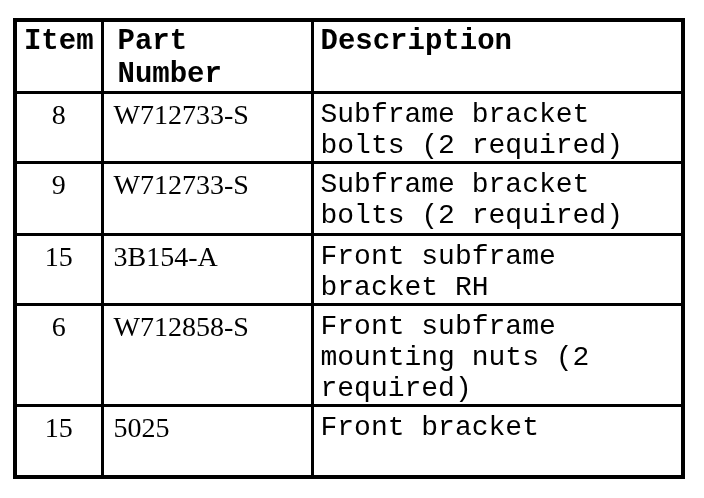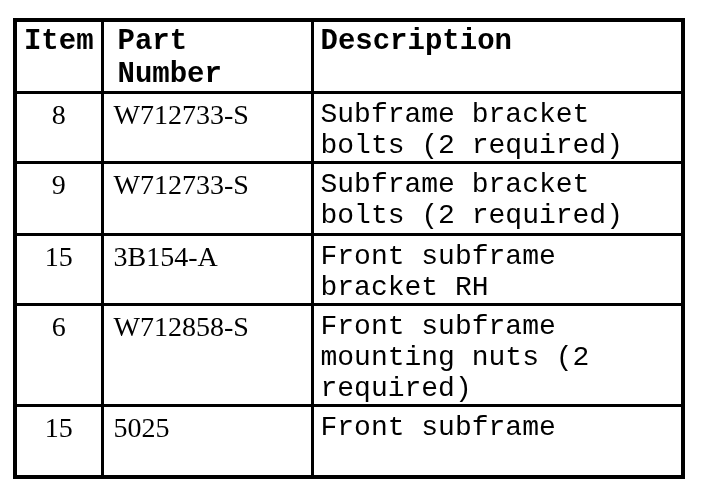--- a/index.html
+++ b/index.html
@@ -105,17 +105,17 @@
           <td class="col-description">Front subframe bracket RH</td>
         </tr>
         <tr>
           <td class="col-item">6</td>
           <td class="col-part_number">W712858-S</td>
           <td class="col-description">Front subframe mounting nuts (2 required)</td>
         </tr>
         <tr>
           <td class="col-item">15</td>
           <td class="col-part_number">5025</td>
-          <td class="col-description">Front subframe</td>
+          <td class="col-description">Front bracket</td>
         </tr>
       </tbody>
   </table>
 </div>
 
 </body></html>

